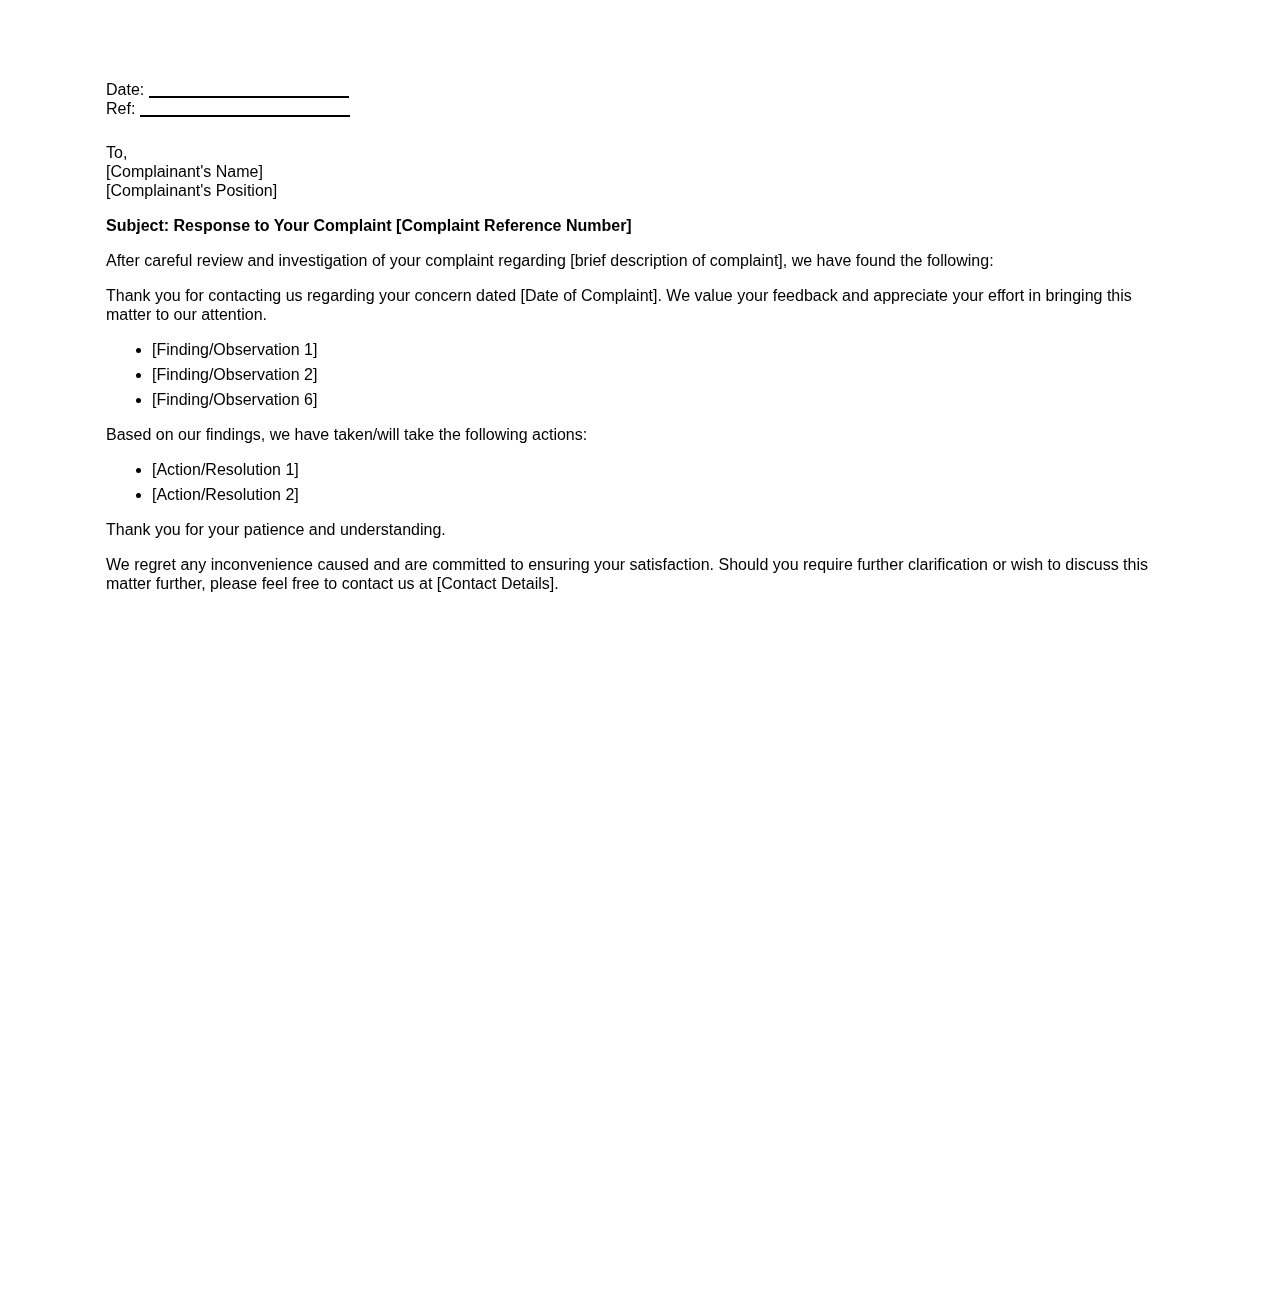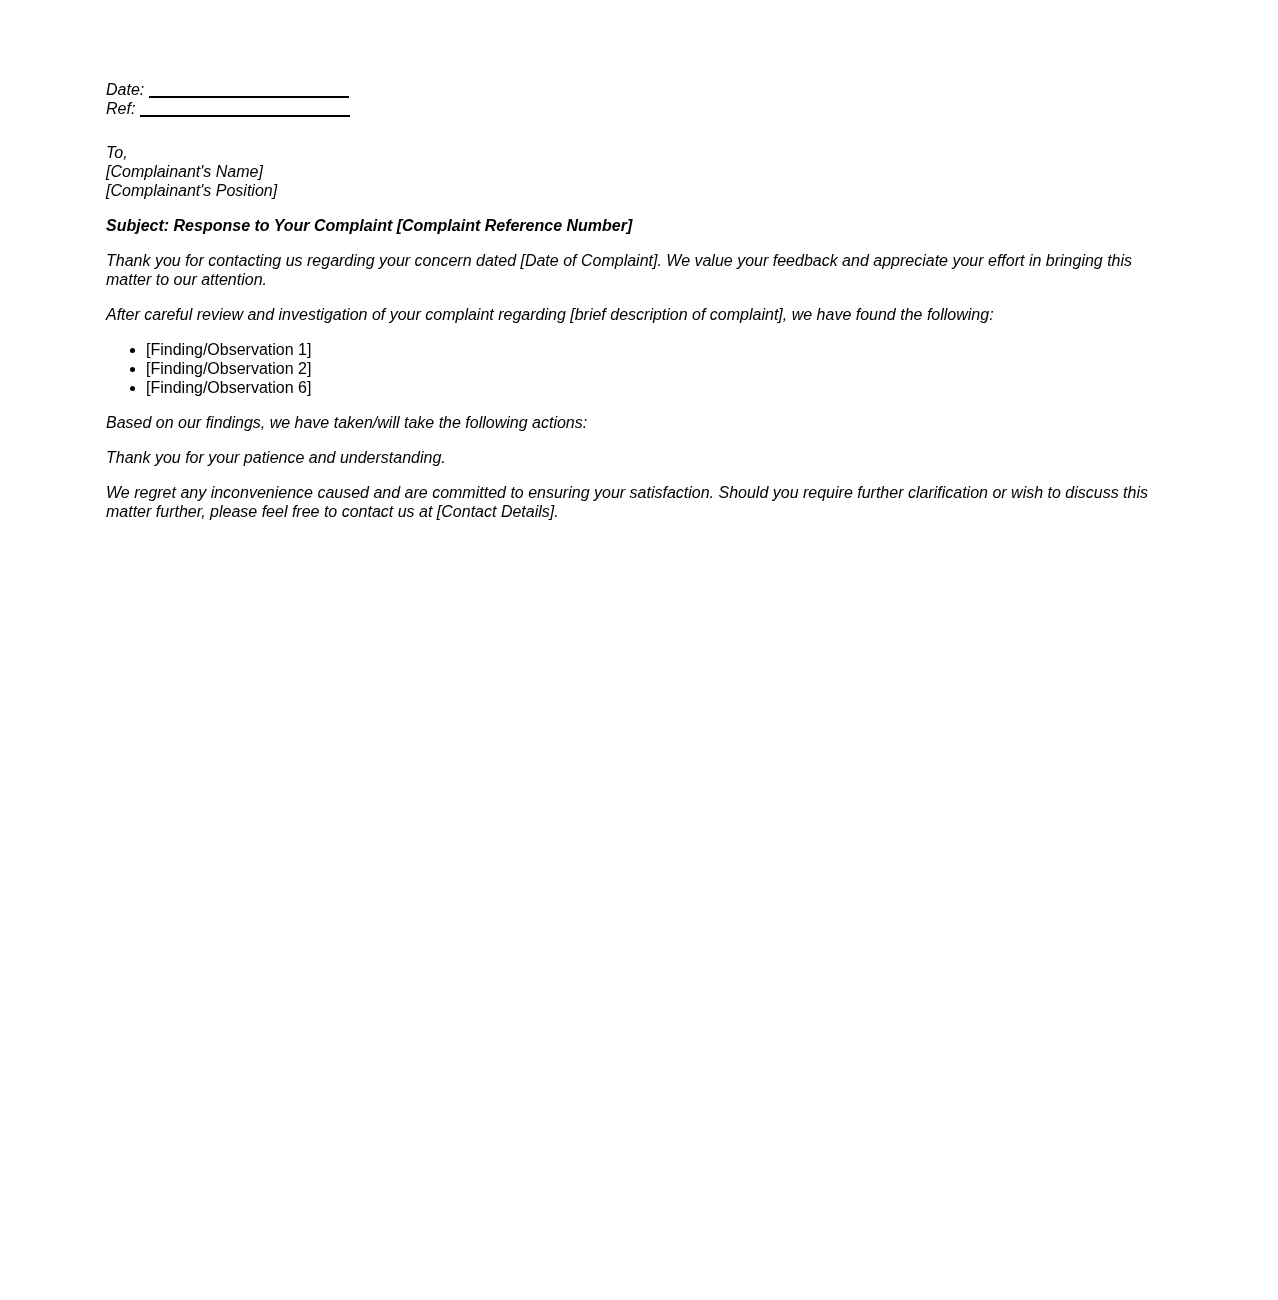--- a/index.html
+++ b/index.html
@@ -16,38 +16,37 @@
     color: #000000;
     overflow: hidden;
   }
   .page {
     box-sizing: content-box;
     padding: 80px 0 0 106px;
     width: 1060px;
   }
   .page p {
     margin: 16px 0;
-    font-style: italic;
   }
   .meta-block {
     margin-top: 0 !important;
   }
   .to-block {
     margin-top: 25px !important;
   }
   .subject-line {
     font-weight: bold;
   }
   .page ul {
     margin: 16px 0;
     padding-left: 40px;
     list-style-type: disc;
   }
   .page li {
-    margin: 0;
+    margin: 6px;
     padding: 0;
   }
   .signature-block {
     margin-top: 38px !important;
   }
   .blank-line {
     display: inline-block;
     height: 12px;
     border-bottom: 2px solid #000000;
     vertical-align: -3px;
@@ -70,31 +69,35 @@
 
   <p class="to-block">
     <span>To,</span><br>
     <span>[Complainant's Name]</span><br>
     <span>[Complainant's Position]</span>
   </p>
 
   <p class="subject-line">Subject: Response to Your Complaint [Complaint Reference Number]</p>
 
 
+  <p>After careful review and investigation of your complaint regarding [brief description of complaint], we have found the following:</p>
+
   <p>Thank you for contacting us regarding your concern dated [Date of Complaint]. We value your feedback and appreciate your effort in bringing this matter to our attention.</p>
-
-  <p>After careful review and investigation of your complaint regarding [brief description of complaint], we have found the following:</p>
 
   <ul>
     <li>[Finding/Observation 1]</li>
     <li>[Finding/Observation 2]</li>
     <li>[Finding/Observation 6]</li>
   </ul>
 
   <p>Based on our findings, we have taken/will take the following actions:</p>
 
+  <ul>
+    <li>[Action/Resolution 1]</li>
+    <li>[Action/Resolution 2]</li>
+  </ul>
 
   <p>Thank you for your patience and understanding.</p>
 
   <p>We regret any inconvenience caused and are committed to ensuring your satisfaction. Should you require further clarification or wish to discuss this matter further, please feel free to contact us at [Contact Details].</p>
 
 
 </div>
 
 </body></html>

